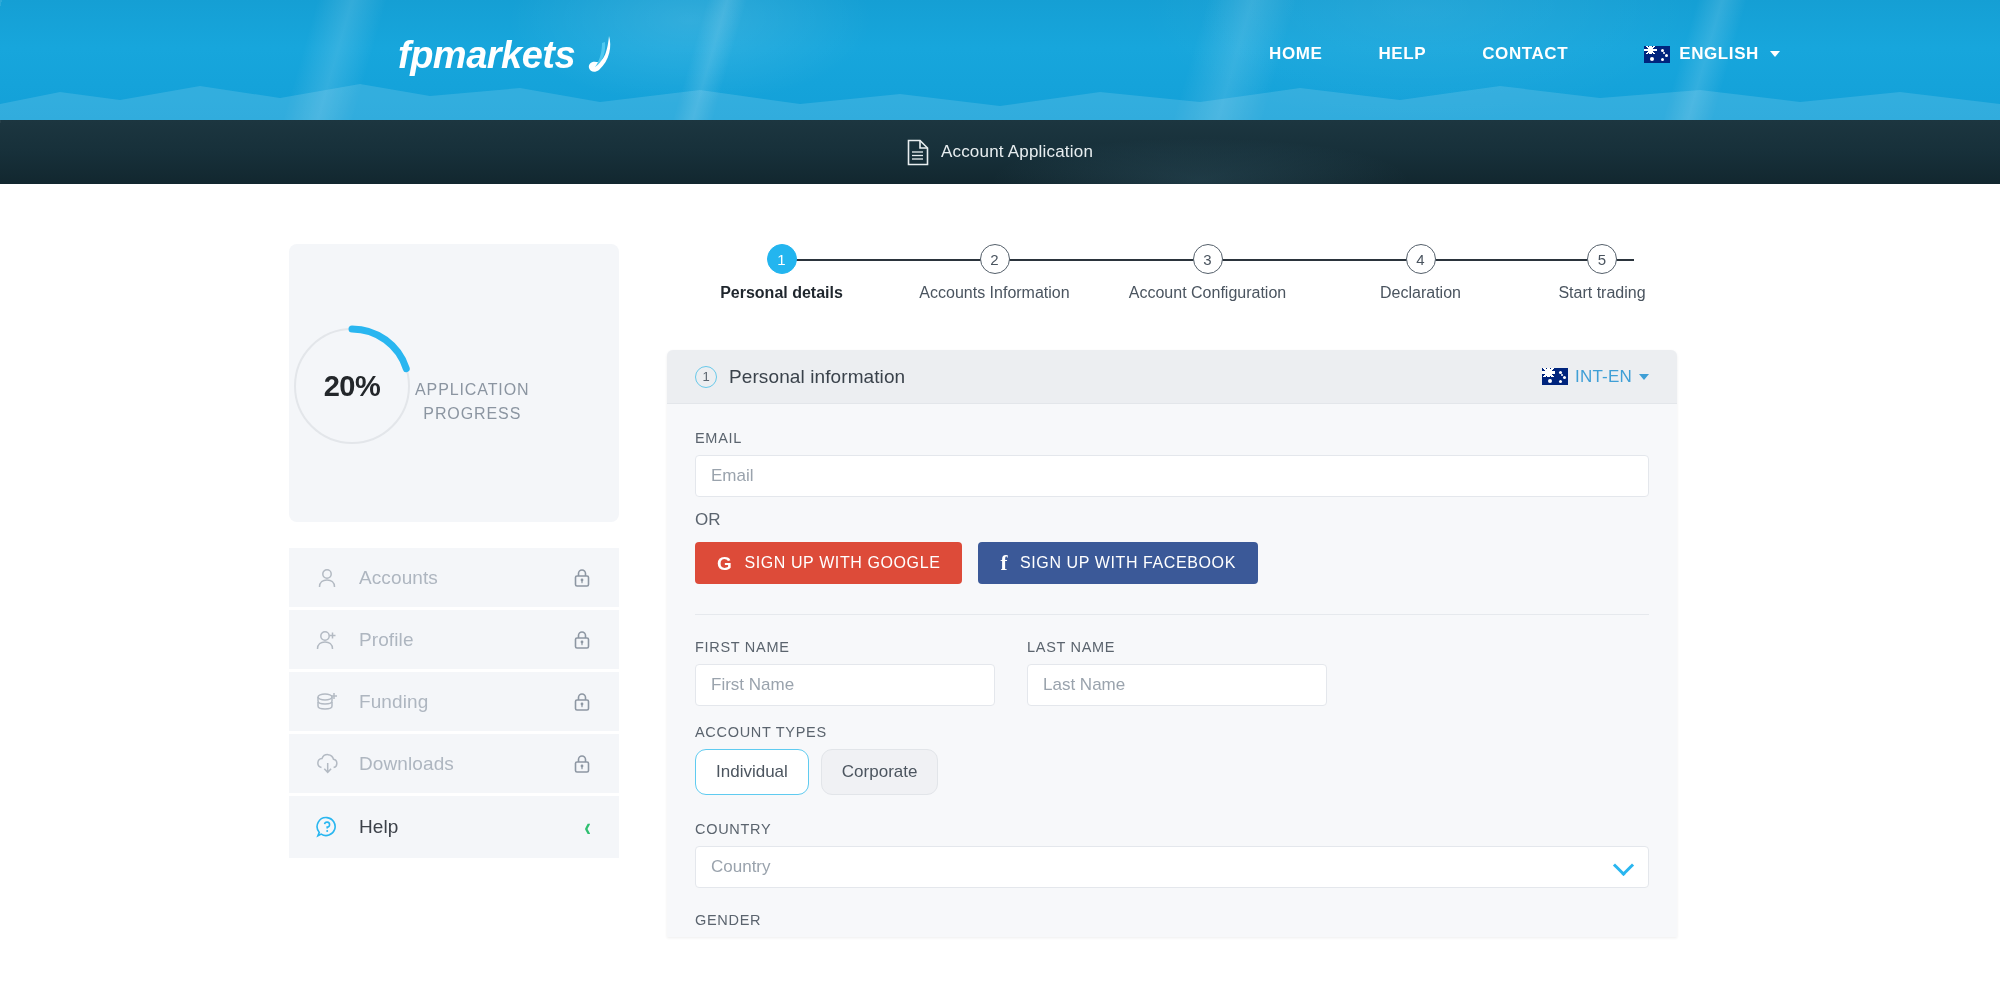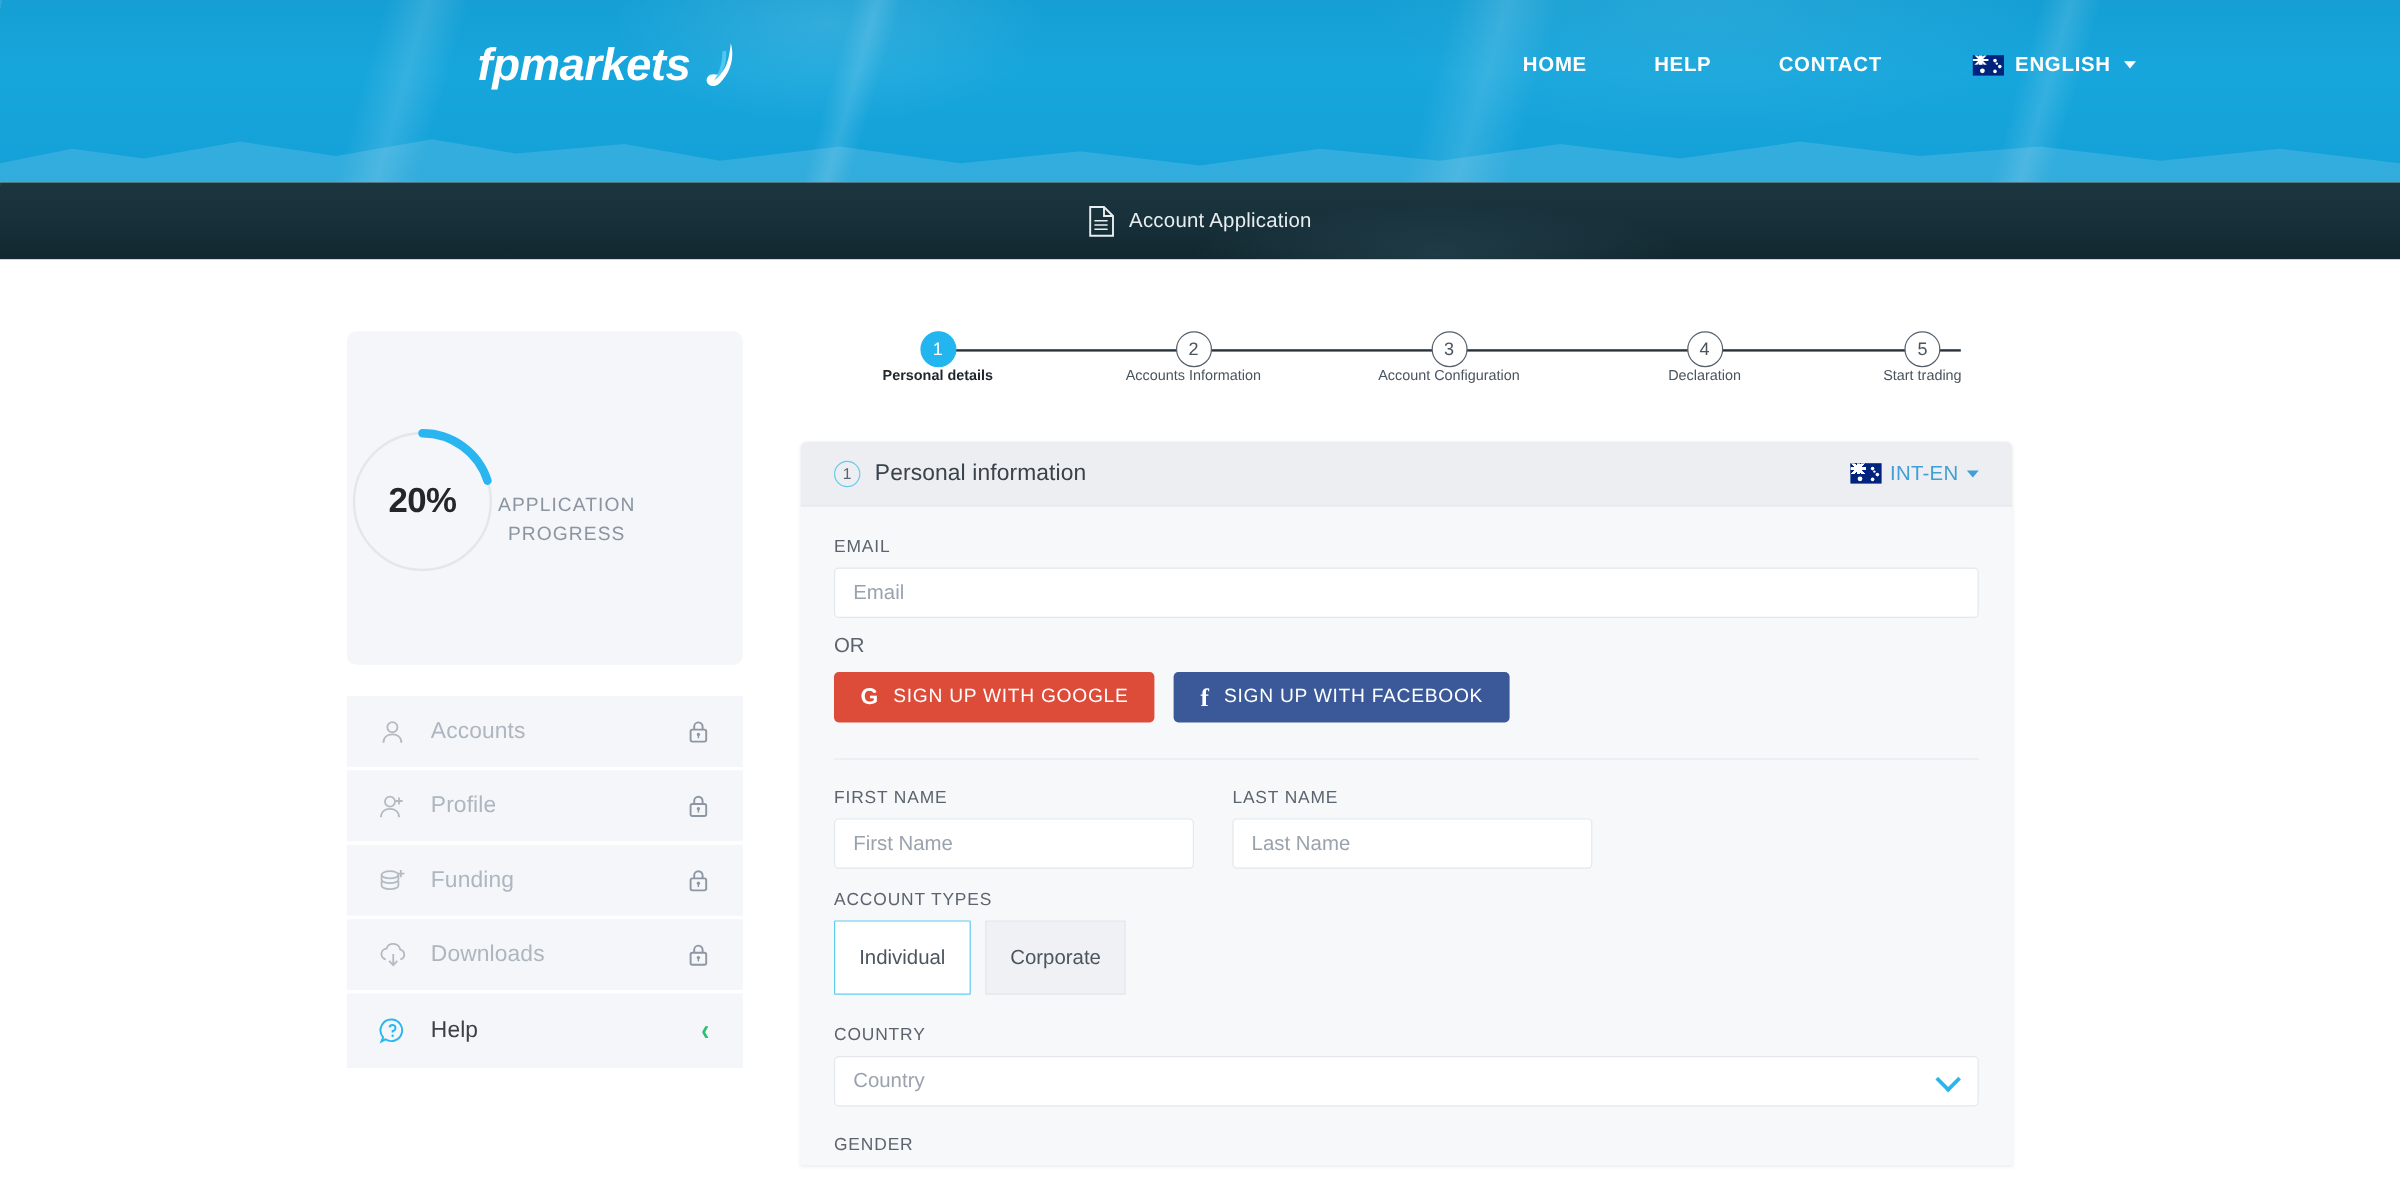--- a/index.html
+++ b/index.html
@@ -9,21 +9,21 @@
     height: 1000px;
     overflow: hidden;
     background: #ffffff;
     font-family: "Liberation Sans", sans-serif;
     color: #3c4858;
   }
 
   
   .topbar {
     position: relative;
-    height: 152px;
+    height: 120px;
     background: linear-gradient(180deg, #159fd4 0%, #17a6dc 40%, #13a0d8 100%);
     overflow: hidden;
     text-align: center;
   }
   .topbar .deco {
     position: absolute;
     inset: 0;
     background:
       linear-gradient(104deg, rgba(255,255,255,.10) 0 2px, transparent 2px 60px),
       radial-gradient(ellipse 260px 120px at 690px 20px, rgba(255,255,255,.12), transparent 70%),
@@ -246,21 +246,22 @@
   .step.active .bubble {
     background: #23b5ef; border-color: #23b5ef; color: #ffffff;
   }
   .step .line {
     position: absolute;
     top: 15px; left: 50%; width: 100%;
     height: 2px; background: #2b343c; z-index: 1;
   }
   .step:last-child .line { display: none; }
   .step .slabel {
-    font-size: 12px;
+    margin-top: 10px;
+    font-size: 16px;
     color: #4a545f;
     white-space: nowrap;
   }
   .step.active .slabel { font-weight: bold; color: #1f262d; }
 
   
   .form-card {
     background: #f7f8fa;
     border-radius: 6px 6px 0 0;
     box-shadow: 0 1px 3px rgba(0,0,0,.07);
@@ -334,24 +335,24 @@
   .g-glyph { font-weight: bold; font-size: 19px; line-height: 1; }
   .f-glyph { font-weight: bold; font-size: 21px; line-height: 1; font-family: "Liberation Serif", serif; }
 
   .divider { height: 1px; background: #e6e9ed; margin: 0 0 24px 0; }
 
   .name-row { display: flex; gap: 32px; }
   .name-col { width: 300px; }
 
   .acct-row { display: flex; gap: 12px; margin-bottom: 26px; }
   .acct-btn {
-    height: 62px;
+    height: 46px;
     min-width: 94px;
     padding: 0 20px;
-    border-radius: 1px;
+    border-radius: 11px;
     font-size: 17px;
     display: flex; align-items: center; justify-content: center;
     cursor: pointer;
     font-family: "Liberation Sans", sans-serif;
     color: #4c555f;
   }
   .acct-btn.sel { background: #ffffff; border: 1.5px solid #5fcbf0; }
   .acct-btn.unsel { background: #f0f1f4; border: 1px solid #e2e5e9; }
 
   .select-wrap { position: relative; }

